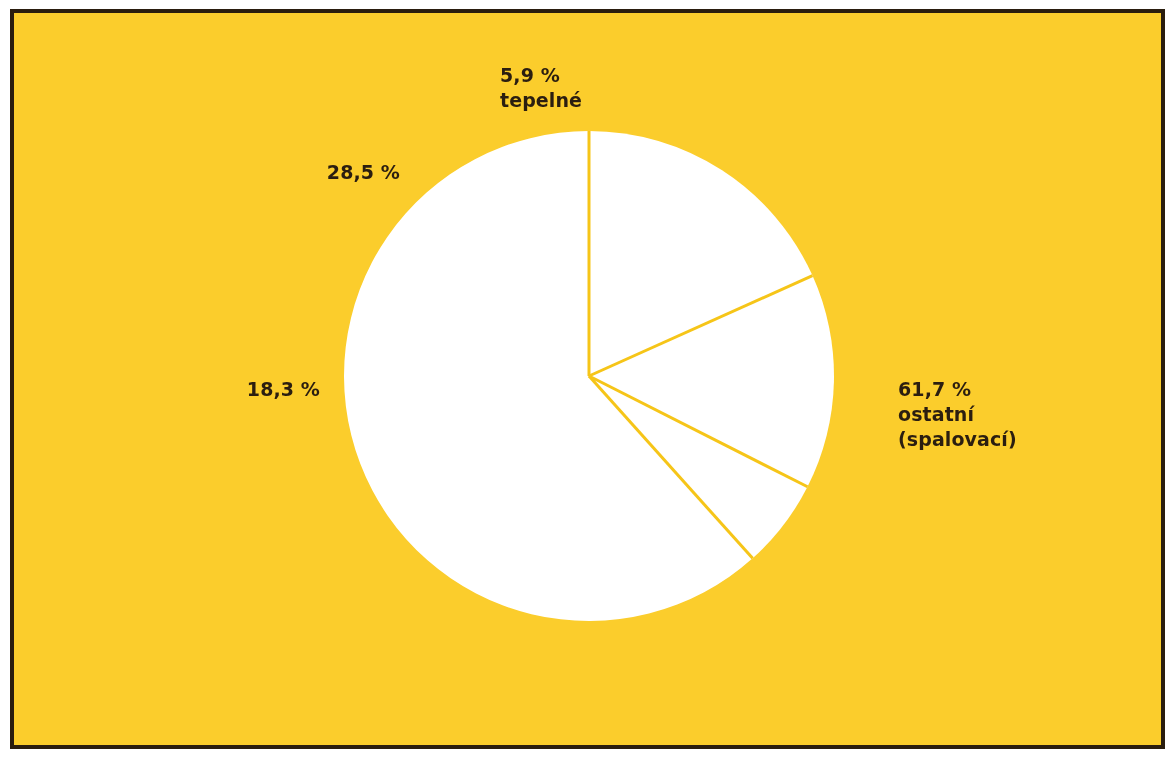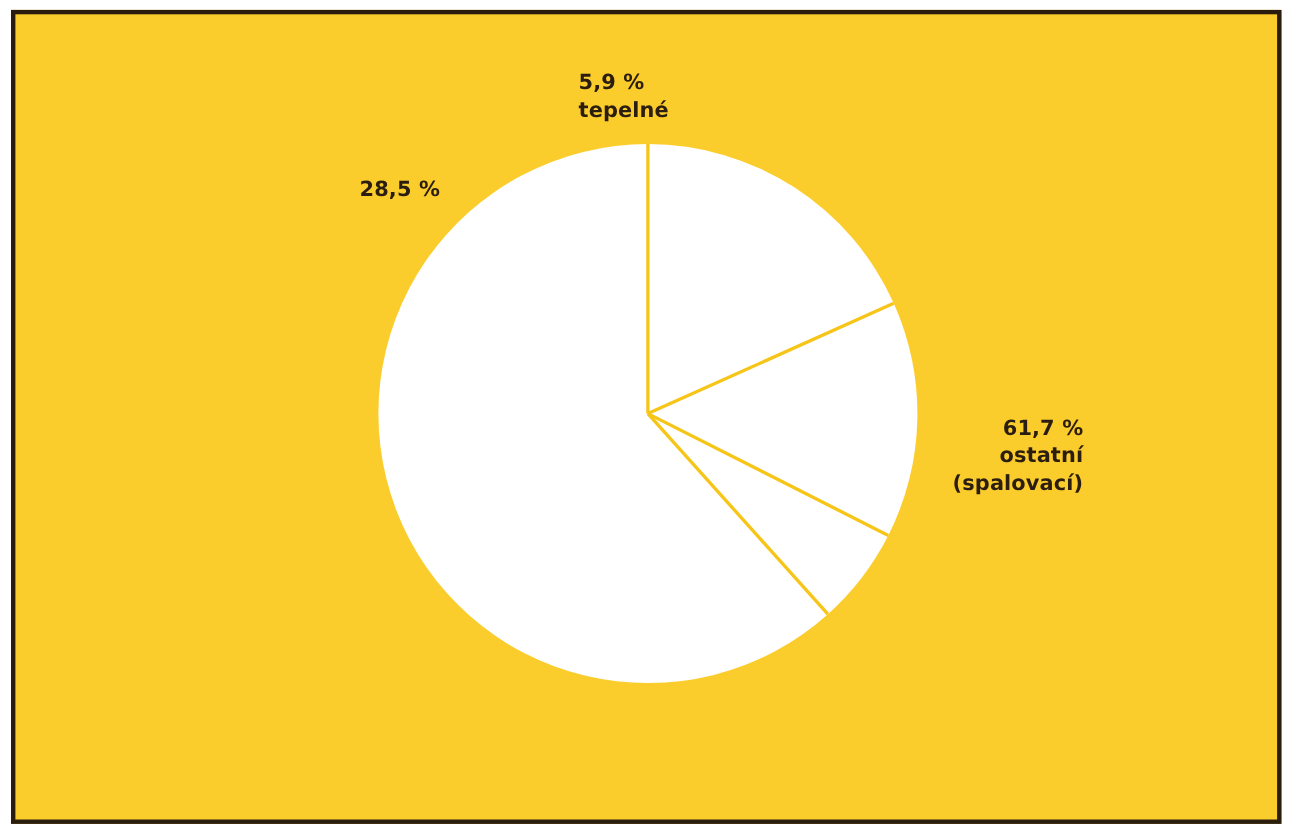--- a/index.html
+++ b/index.html
@@ -48,40 +48,40 @@
     color: #2b1e10;
     font-size: 19px;
     font-weight: 700;
     line-height: 25px;
     letter-spacing: 0.1px;
     white-space: nowrap;
   }
   .pie-label .lbl-line { display: block; }
 
   #label-ostatni {
-    left: 526px;
+    left: 500px;
     top: 63px;
     text-align: left;
   }
   #label-vodni {
     left: 200px;
     top: 160px;
     width: 200px;
     text-align: right;
   }
   #label-jaderne {
     left: 130px;
     top: 377px;
     width: 190px;
     text-align: right;
   }
   #label-tepelne {
-    left: 866px;
+    left: 898px;
     top: 377px;
-    text-align: right;
+    text-align: left;
   }
 </style>
 </head>
 <body>
 
 <div id="figure-root">
 
   <div id="chart-frame"></div>
 
   <svg id="chart-canvas" viewBox="0 0 1174 758" width="1174" height="758" xmlns="http://www.w3.org/2000/svg">
@@ -102,20 +102,21 @@
   <div class="pie-label" id="label-ostatni">
     <span class="lbl-line">5,9 %</span>
     <span class="lbl-line">tepelné</span>
   </div>
 
   <div class="pie-label" id="label-vodni">
     <span class="lbl-line">28,5 %</span>
   </div>
 
   <div class="pie-label" id="label-jaderne">
+    <span class="lbl-line">18,3 %</span>
   </div>
 
   <div class="pie-label" id="label-tepelne">
     <span class="lbl-line">61,7 %</span>
     <span class="lbl-line">ostatní</span>
     <span class="lbl-line">(spalovací)</span>
   </div>
 
 </div>
 

